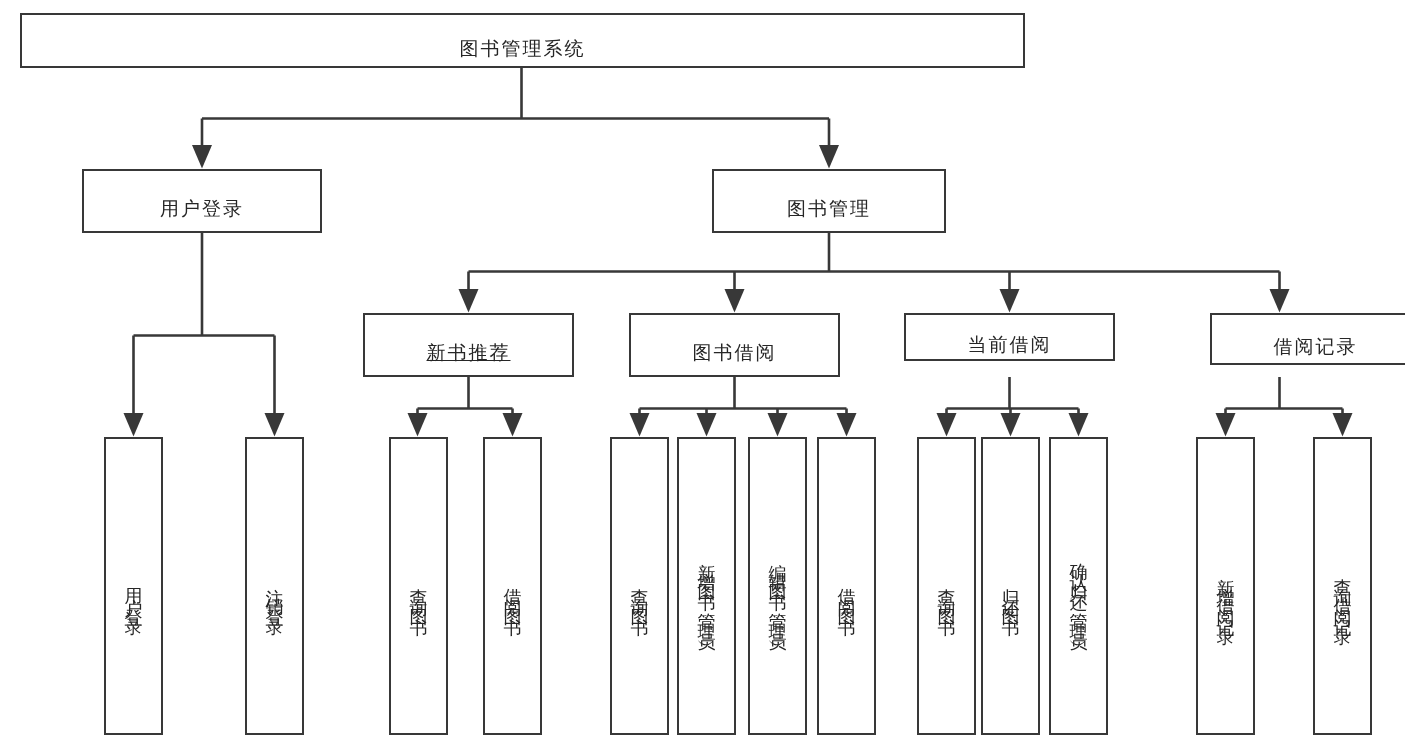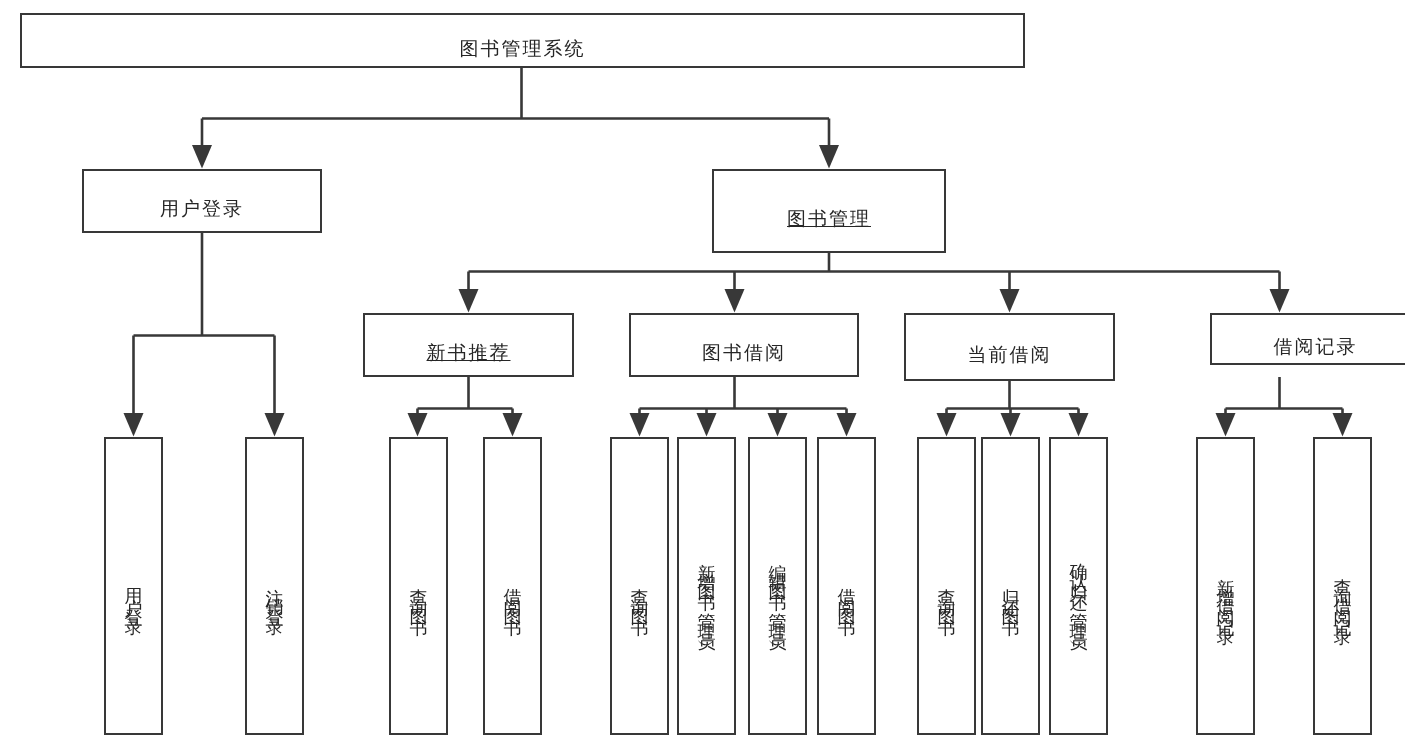--- a/index.html
+++ b/index.html
@@ -29,25 +29,25 @@
     font-size:19px;letter-spacing:2px;color:var(--text);white-space:nowrap;margin-top:16px;
   }
   .leaf .lbl{
     writing-mode:vertical-rl;text-orientation:mixed;
     font-size:18px;letter-spacing:10px;line-height:1;white-space:nowrap;
   }
   
   .n-root   {left:20px;  top:13px;  width:1005px;height:55px;}
   
   .n-login  {left:82px;  top:169px; width:240px; height:64px;}
-  .n-mgmt   {left:712px; top:169px; width:234px; height:84px;text-decoration:underline;}
+  .n-mgmt   {left:712px; top:169px; width:234px; height:64px;}
   
   .n-rec    {left:363px; top:313px; width:211px; height:64px;text-decoration:underline;}
-  .n-borrow {left:629px; top:313px; width:230px; height:64px;}
-  .n-cur    {left:904px; top:313px; width:211px; height:68px;}
+  .n-borrow {left:629px; top:313px; width:211px; height:64px;}
+  .n-cur    {left:904px; top:313px; width:211px; height:48px;}
   .n-recd   {left:1210px;top:313px; width:211px; height:52px;font-family:Liberation Serif, serif;}
   
   .leaf{top:437px;width:59px;height:298px;}
   .b1 {left:104px;}  .b2 {left:245px;}
   .b3 {left:389px;}  .b4 {left:483px;}
   .b5 {left:610px;}  .b6 {left:677px;}  .b7 {left:748px;}  .b8 {left:817px;}
   .b9 {left:917px;}  .b10{left:981px;}  .b11{left:1049px;}
   .b12{left:1196px;} .b13{left:1313px;}
   .watermark{
     position:absolute;left:1186px;top:716px;z-index:3;

